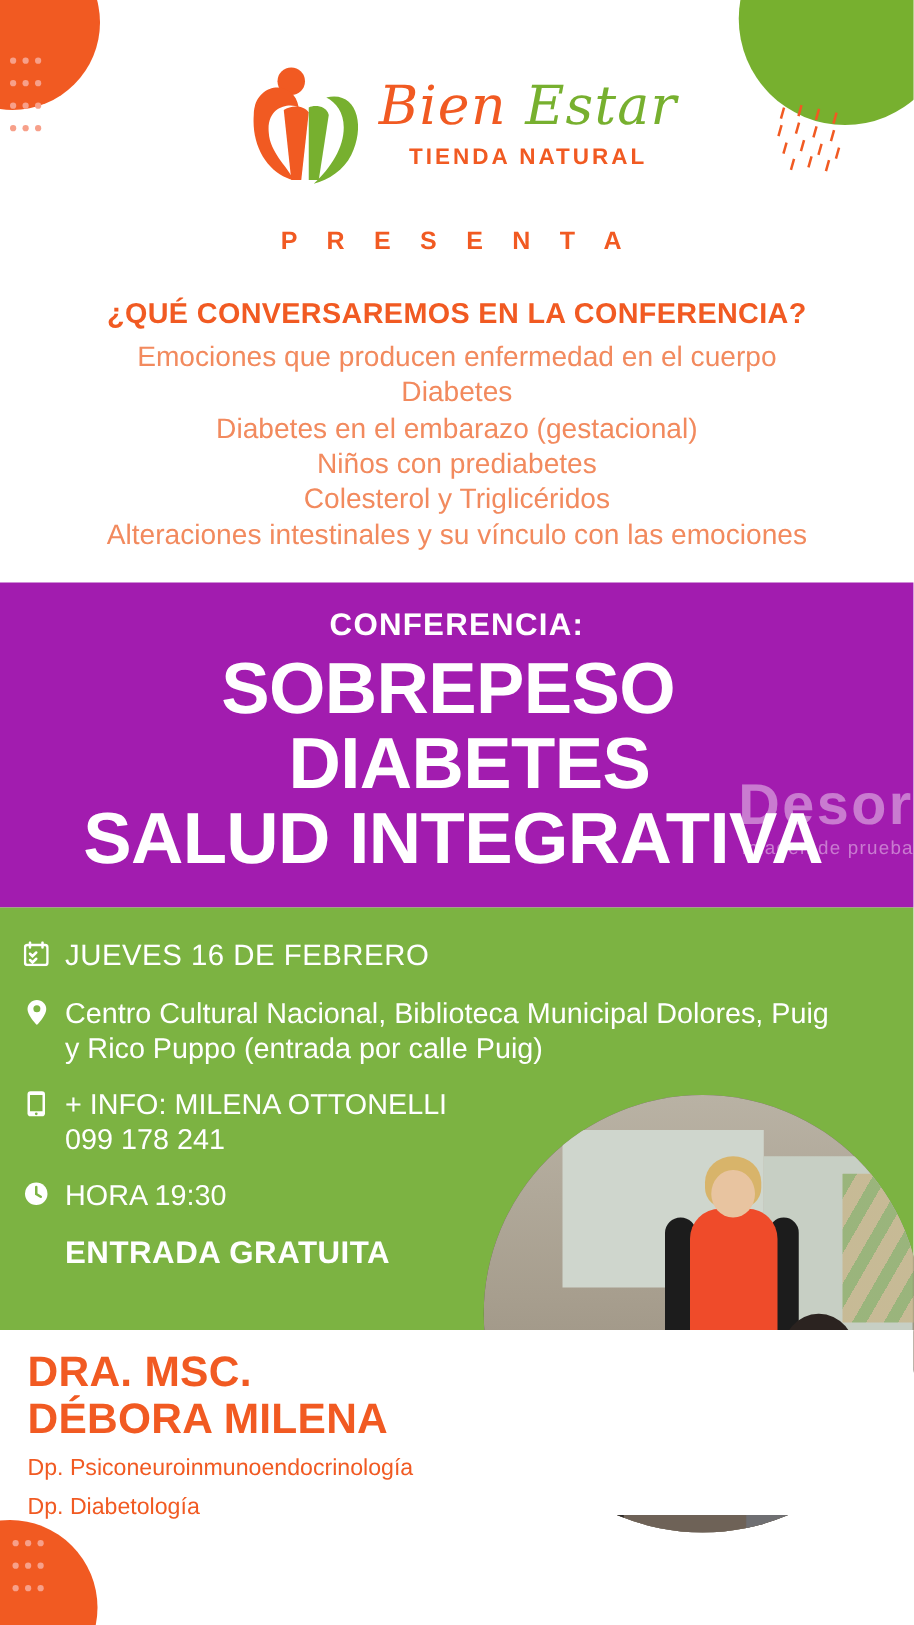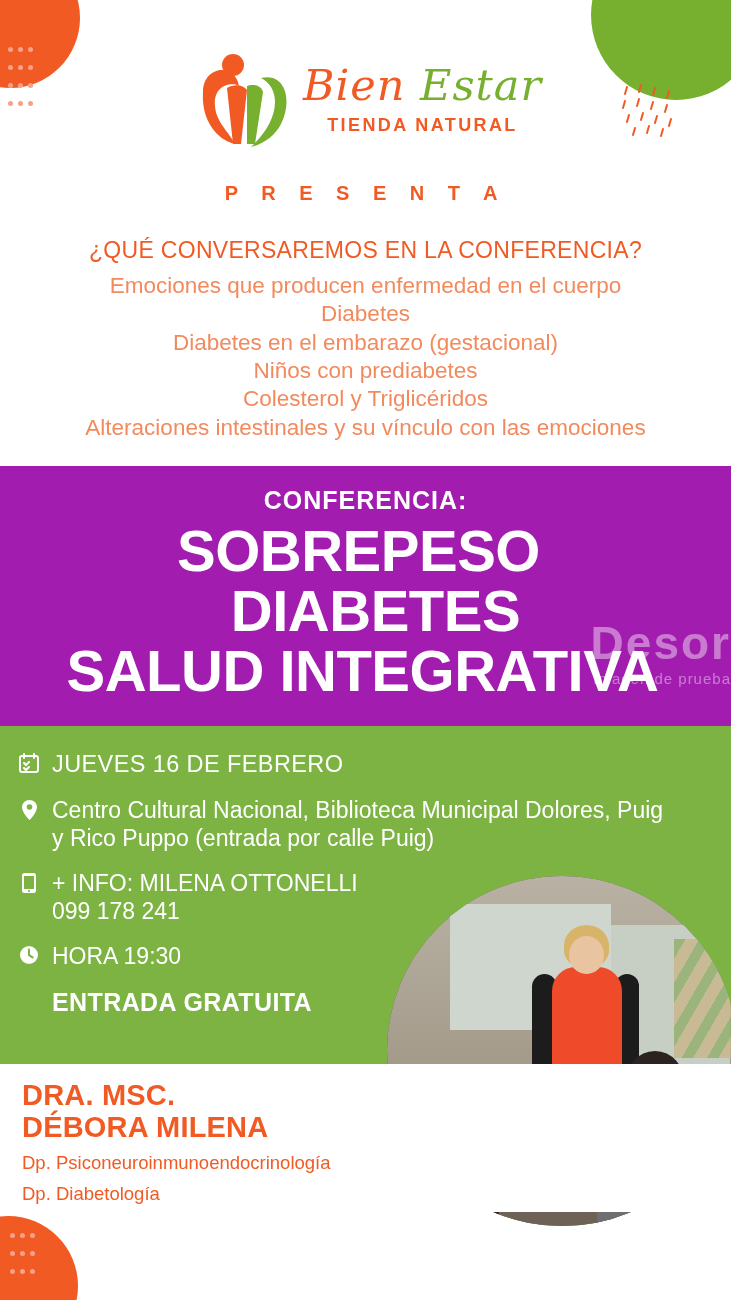--- a/index.html
+++ b/index.html
@@ -79,21 +79,21 @@
     color:#f15a22;
     font-weight:bold;
     font-size:20px;
     letter-spacing:9px;
     text-align:center;
   }
 
   
   .topics { margin-top:32px; text-align:center; padding:0 14px; }
   .topics-title {
-    color:#f15a22; font-weight:normal; font-size:23px;
+    color:#f15a22; font-weight:bold; font-size:23px;
     letter-spacing:0.3px; margin-bottom:8px;
   }
   .topics-list li {
     list-style:none;
     color:#f28a5e;
     font-size:22.5px;
     line-height:1.26;
   }
 
   
@@ -180,21 +180,21 @@
   .ph-chair { position:absolute; left:72%; top:84%; width:30%; height:18%; background:#22211f; border-radius:6px; }
 
   
   .speaker {
     position:relative;
     background:#ffffff;
     padding:16px 0 0 22px;
     height:148px;
   }
   .sp-name {
-    color:#f15a22; font-weight:bold; font-size:29px; line-height:1.08;
+    color:#f15a22; font-weight:bold; font-size:34px; line-height:1.08;
     letter-spacing:0.2px;
   }
   .sp-sub {
     color:#f15a22; font-size:18.5px; line-height:1.26; margin-top:8px;
   }
 </style>
 </head>
 <body>
 
 <div class="poster">

